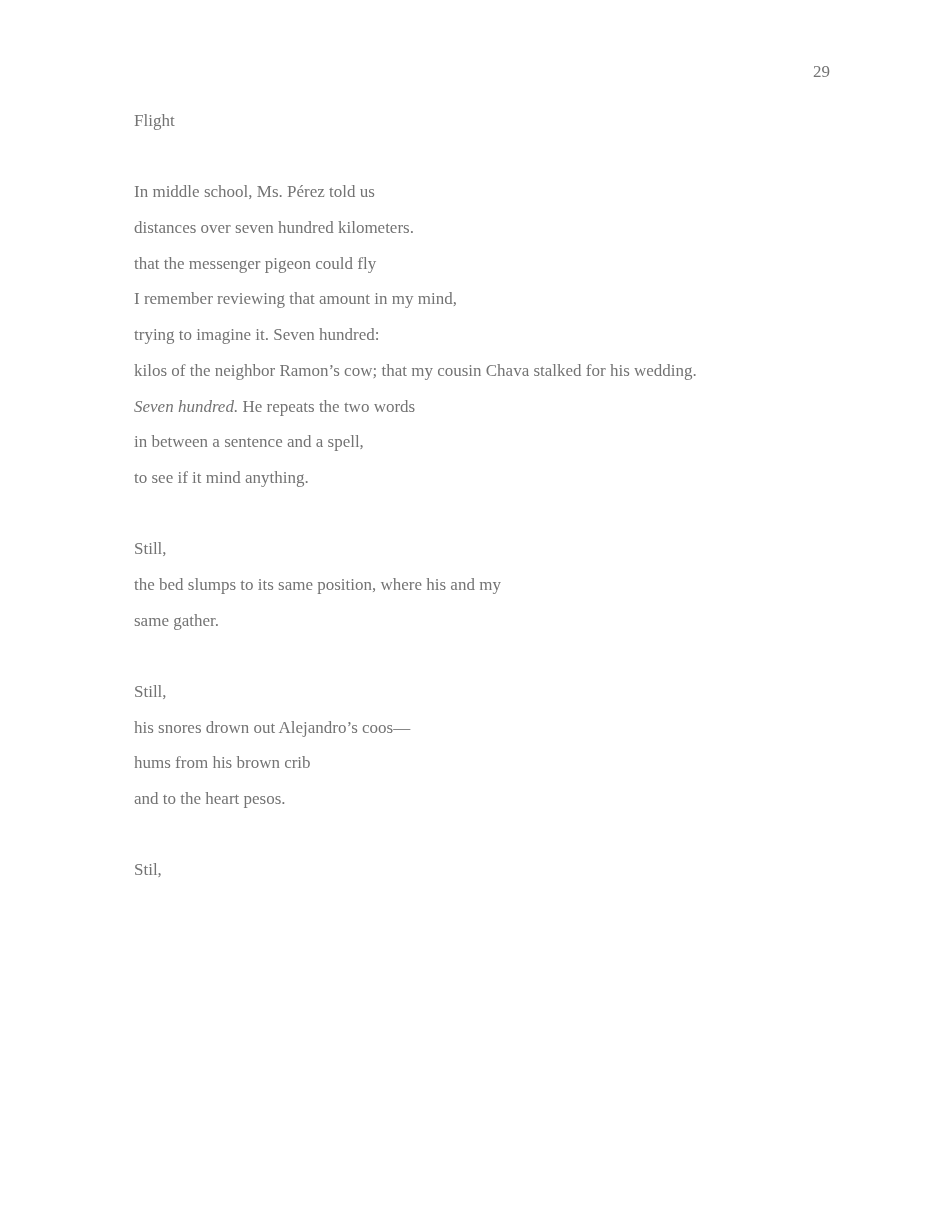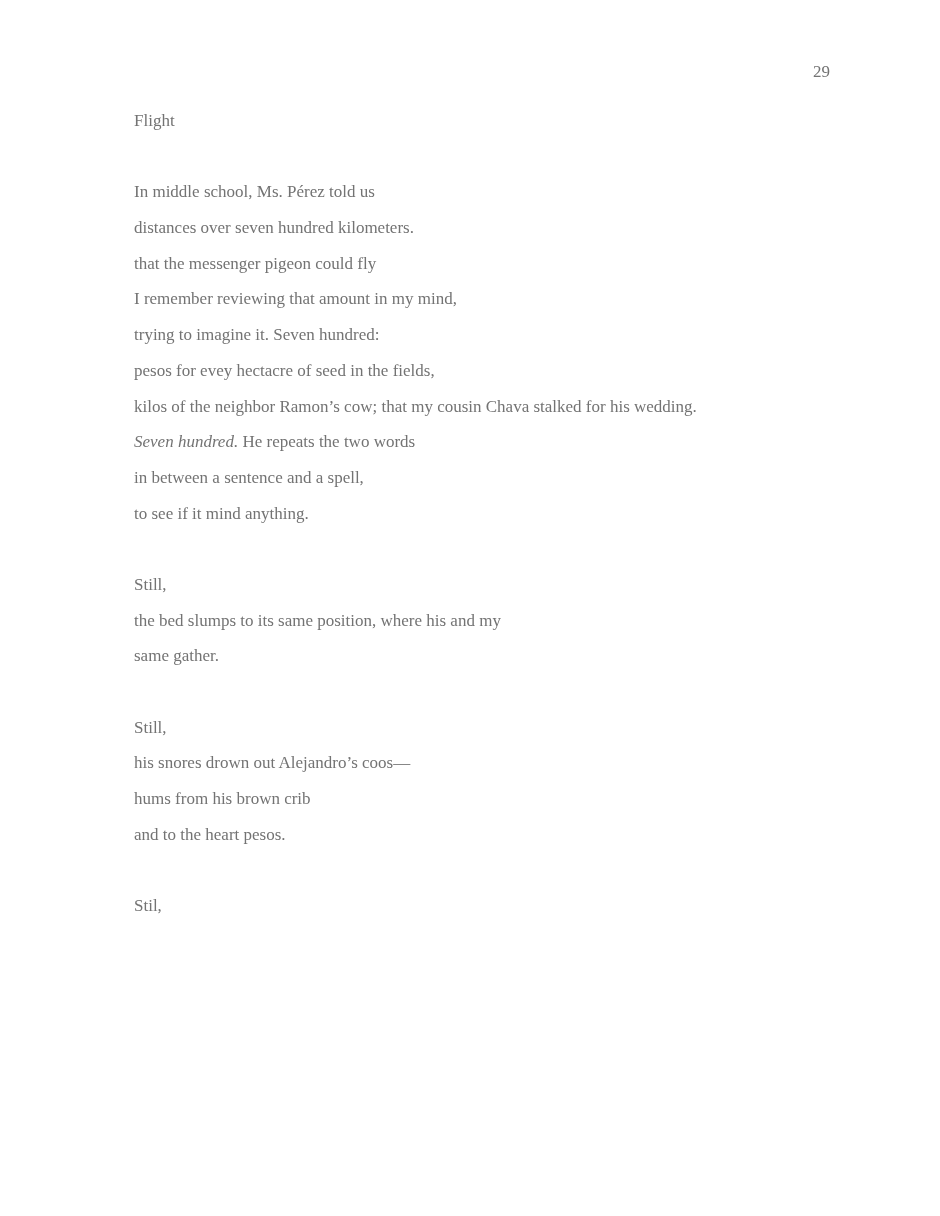--- a/index.html
+++ b/index.html
@@ -58,21 +58,20 @@
   <section class="poem">
 
     <h1 class="poem-title line">Flight</h1>
 
     <div class="stanza">
       <div class="line">In middle school, Ms. Pérez told us</div>
       <div class="line">distances over seven hundred kilometers.</div>
       <div class="line">that the messenger pigeon could fly</div>
       <div class="line">I remember reviewing that amount in my mind,</div>
       <div class="line">trying to imagine it. Seven hundred:</div>
-      <div class="line">pesos for evey hectacre of seed in the fields,</div>
       <div class="line">kilos of the neighbor Ramon’s cow; that my cousin Chava stalked for his wedding.</div>
       <div class="line"><span class="italic">Seven hundred.</span><span> He repeats the two words</span></div>
       <div class="line">in between a sentence and a spell,</div>
       <div class="line">to see if it mind anything.</div>
     </div>
 
     <div class="stanza">
       <div class="line">Still,</div>
       <div class="line">the bed slumps to its same position, where his and my</div>
       <div class="line">same gather.</div>

